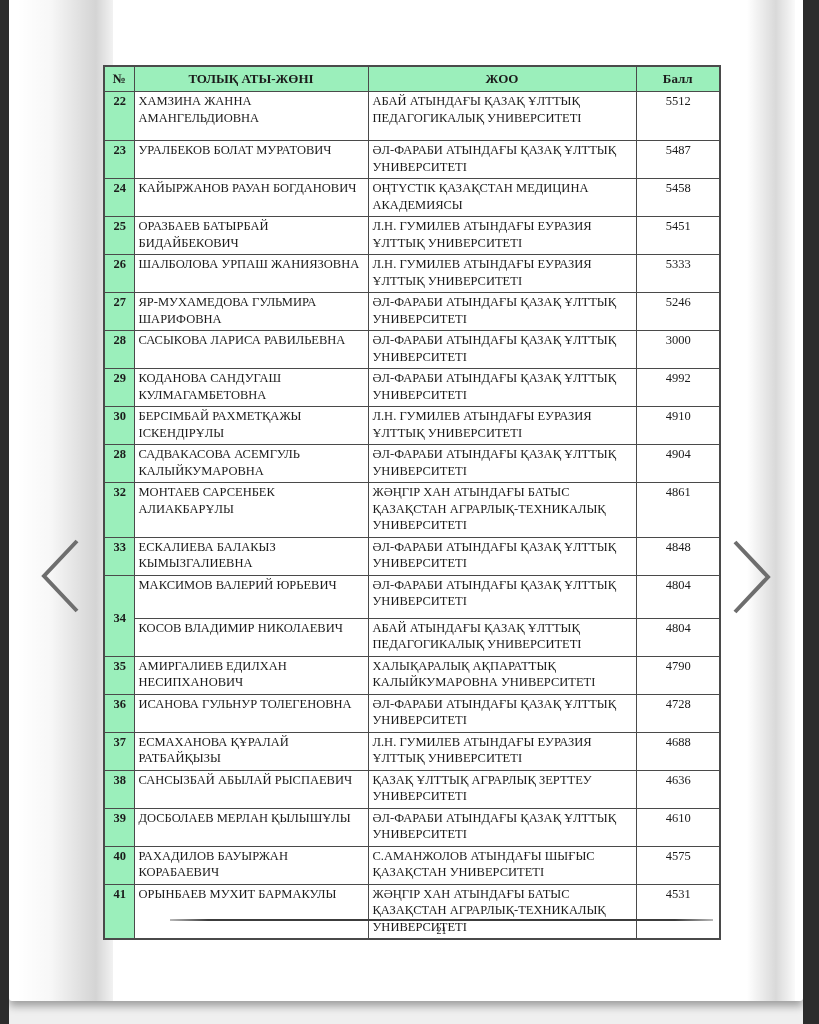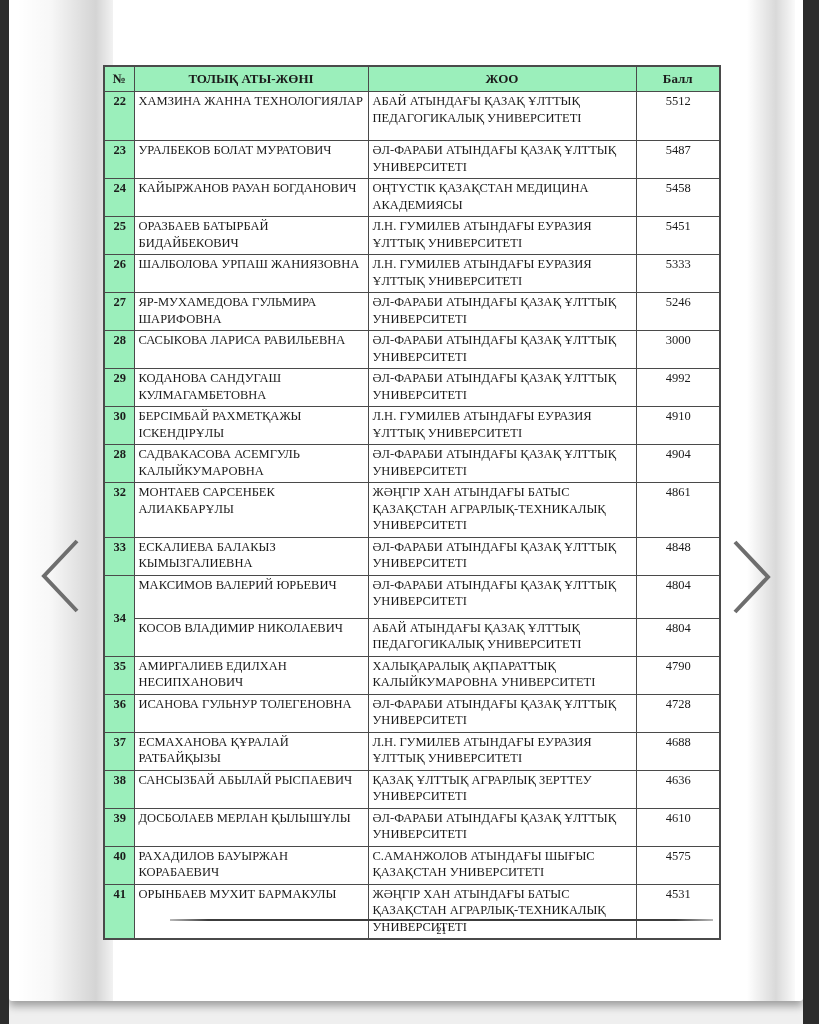--- a/index.html
+++ b/index.html
@@ -134,21 +134,21 @@
         <tr>
           <th>№</th>
           <th>ТОЛЫҚ АТЫ-ЖӨНІ</th>
           <th>ЖОО</th>
           <th>Балл</th>
         </tr>
       </thead>
       <tbody>
           <tr class="tall">
             <td class="cell-num">22</td>
-            <td class="cell-name">ХАМЗИНА ЖАННА ТЕХНОЛОГИЯЛАР</td>
+            <td class="cell-name">ХАМЗИНА ЖАННА АМАНГЕЛЬДИОВНА</td>
             <td class="cell-uni">АБАЙ АТЫНДАҒЫ ҚАЗАҚ ҰЛТТЫҚ ПЕДАГОГИКАЛЫҚ УНИВЕРСИТЕТІ</td>
             <td class="cell-score">5512</td>
           </tr>
           <tr>
             <td class="cell-num">23</td>
             <td class="cell-name">УРАЛБЕКОВ БОЛАТ МУРАТОВИЧ</td>
             <td class="cell-uni">ӘЛ-ФАРАБИ АТЫНДАҒЫ ҚАЗАҚ ҰЛТТЫҚ УНИВЕРСИТЕТІ</td>
             <td class="cell-score">5487</td>
           </tr>
           <tr>

